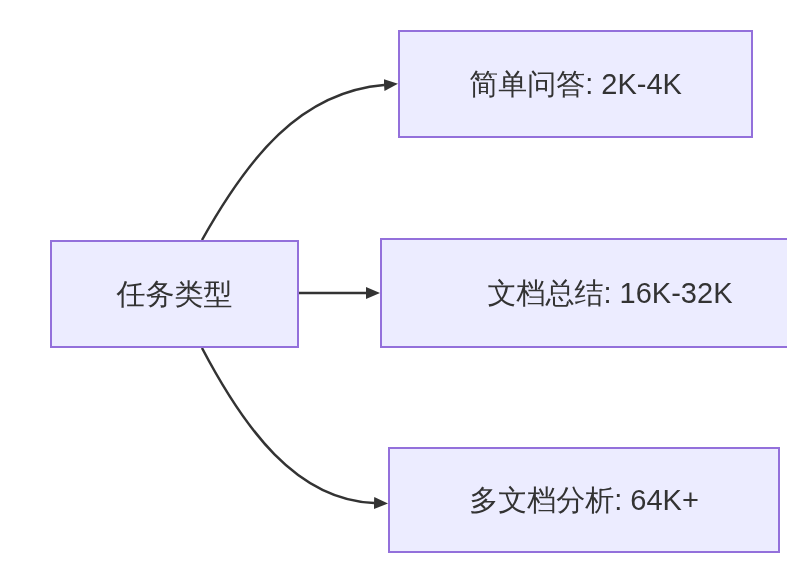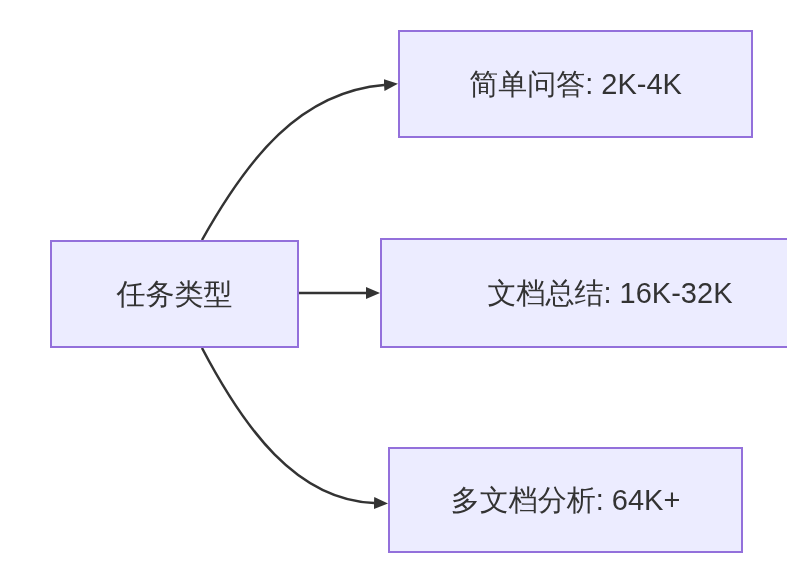--- a/index.html
+++ b/index.html
@@ -43,21 +43,21 @@
     border: 2px solid var(--node-border);
     color: var(--text);
     font-size: 29px;
     line-height: 1.2;
     text-align: center;
     white-space: nowrap;
   }
   .node-root   { left: 32px;  top: 240px; width: 249px; height: 108px; margin-left: 18px; }
   .node-b0     { left: 398px; top: 30px;  width: 355px; height: 108px; }
   .node-b1     { left: 380px; top: 238px; width: 460px; height: 110px; }
-  .node-b2     { left: 388px; top: 447px; width: 355px; height: 106px; }
+  .node-b2     { left: 388px; top: 447px; width: 392px; height: 106px; }
 </style>
 </head>
 <body>
 
 <div class="canvas">
 
   <svg class="edges-layer" viewBox="0 0 787 572" xmlns="http://www.w3.org/2000/svg">
     <defs>
       <marker id="arrow" markerUnits="userSpaceOnUse" markerWidth="16" markerHeight="14" refX="0" refY="6" orient="auto">
         <path class="arrowhead" d="M0,0 L14,6 L0,12 Z"></path>

